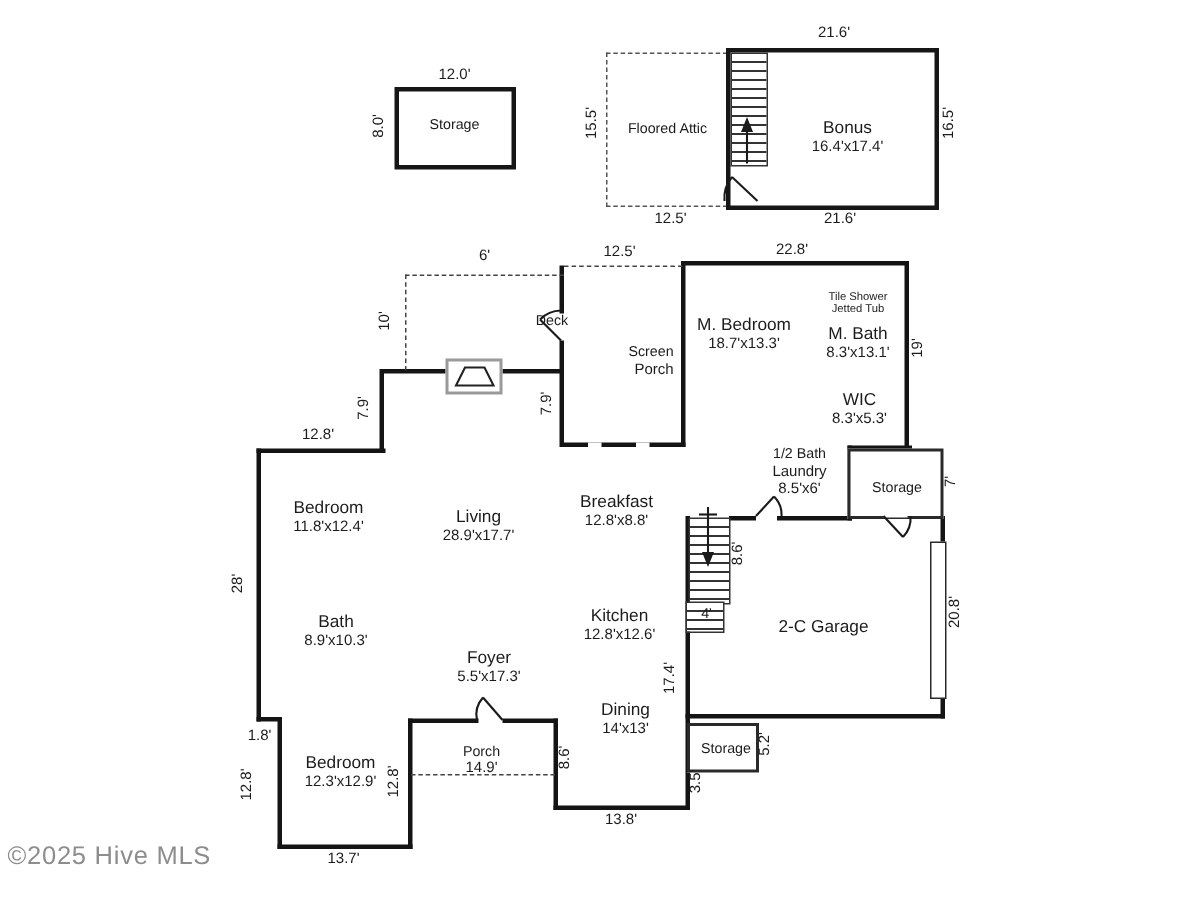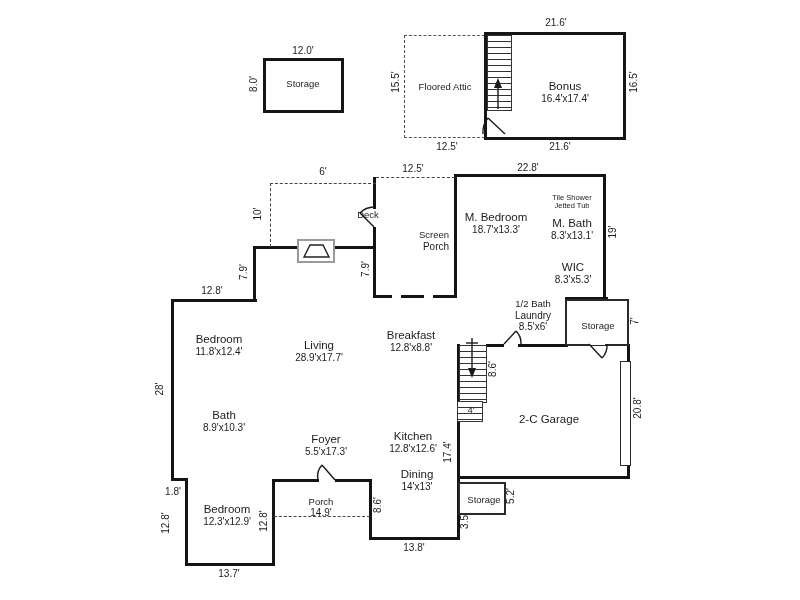--- a/index.html
+++ b/index.html
@@ -121,20 +121,21 @@
       <g>
           <path d="M472 338 V372"></path>
           <path d="M466 343 H478"></path>
           <path d="M468 368 L472 378 L476 368" fill="#1a1a1a" stroke="none"></path>
         </g>
 
       <polygon points="304,257 310,245 323,245 329,257" stroke="#222" fill="#fff"></polygon>
     </g>
   </svg>
 
+  <div id="watermark">©2025 Hive MLS</div>
 <div class="room-label xs" style="left: 303px; top: 84px;">
       <div class="l0">Storage</div>
     </div>
     <div class="room-label xs" style="left: 445px; top: 87px;">
       <div class="l0">Floored Attic</div>
     </div>
     <div class="room-label" style="left: 565px; top: 92px;">
       <div class="l0">Bonus</div>
       <div class="ln">16.4'x17.4'</div>
     </div>
@@ -178,21 +179,21 @@
       <div class="ln">11.8'x12.4'</div>
     </div>
     <div class="room-label" style="left: 319px; top: 351px;">
       <div class="l0">Living</div>
       <div class="ln">28.9'x17.7'</div>
     </div>
     <div class="room-label" style="left: 203px; top: 421px; margin-left: 21px;">
       <div class="l0">Bath</div>
       <div class="ln">8.9'x10.3'</div>
     </div>
-    <div class="room-label" style="left: 413px; top: 417px; margin-top: 25px;">
+    <div class="room-label" style="left: 413px; top: 417px;">
       <div class="l0">Kitchen</div>
       <div class="ln">12.8'x12.6'</div>
     </div>
     <div class="room-label" style="left: 549px; top: 419px;">
       <div class="l0">2-C Garage</div>
     </div>
     <div class="room-label" style="left: 326px; top: 445px;">
       <div class="l0">Foyer</div>
       <div class="ln">5.5'x17.3'</div>
     </div>

